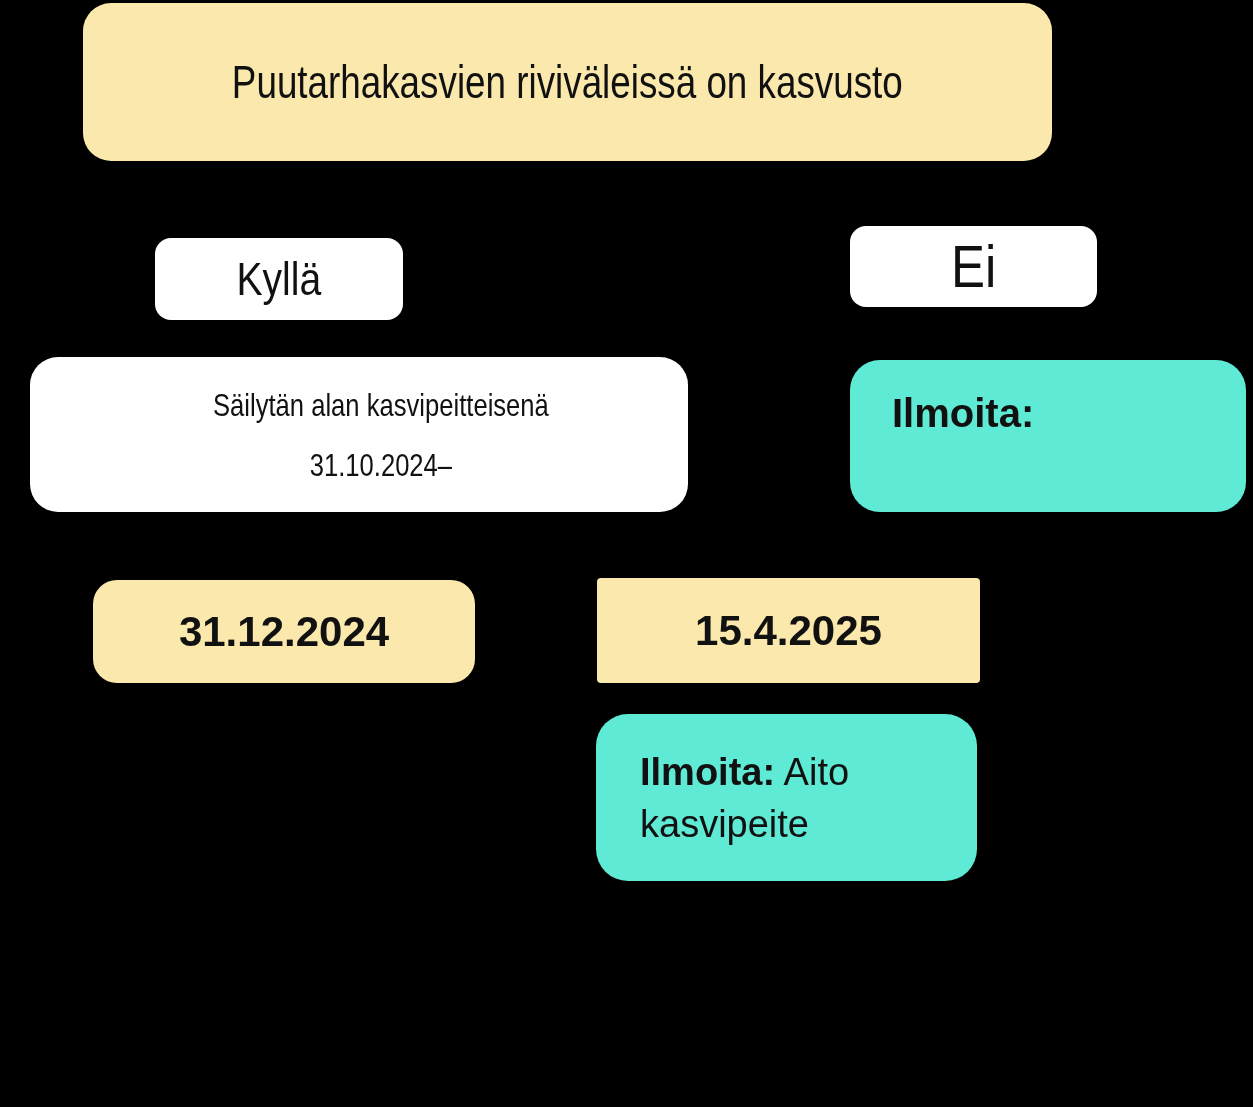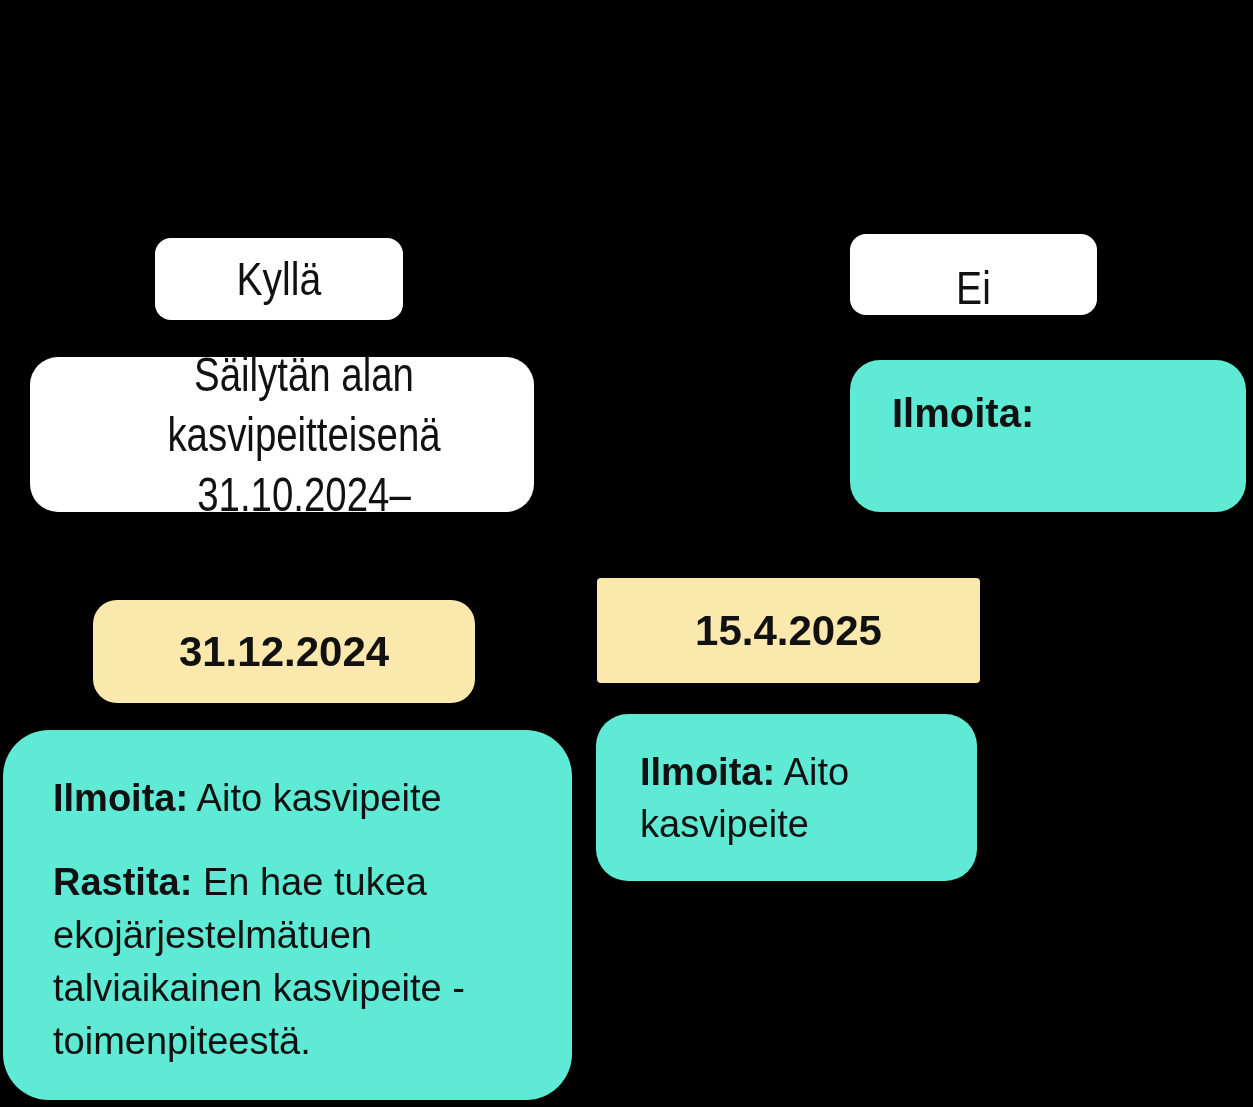--- a/index.html
+++ b/index.html
@@ -50,47 +50,46 @@
   }
 
   
   #yes-node {
     left: 155px; top: 238px; width: 248px; height: 82px;
     border-radius: 16px;
     font-size: 46px;
     justify-content: center;
   }
   #no-node {
-    left: 850px; top: 234px; width: 247px; height: 81px;
+    left: 850px; top: 226px; width: 247px; height: 81px;
     border-radius: 16px;
-    font-size: 46px;
-    align-items: flex-end;
+    font-size: 60px;
   }
 
   
   #keep-covered-node {
-    left: 30px; top: 357px; width: 504px; height: 155px;
+    left: 30px; top: 357px; width: 658px; height: 155px;
     border-radius: 28px;
-    font-size: 48px;
+    font-size: 32px;
     line-height: 60px;
     padding-left: 44px;
   }
 
   
   #report-bare-node {
     left: 850px; top: 360px; width: 396px; height: 152px;
     border-radius: 30px;
     padding: 26px 30px 0 42px;
     font-size: 40px;
     line-height: 55px;
   }
 
   
   #deadline-dec-node {
-    left: 93px; top: 600px; width: 382px; height: 103px;
+    left: 93px; top: 580px; width: 382px; height: 103px;
     border-radius: 24px;
     font-size: 42px;
     font-weight: bold;
   }
   #deadline-apr-node {
     left: 597px; top: 578px; width: 383px; height: 105px;
     border-radius: 4px;
     font-size: 42px;
     font-weight: bold;
   }
@@ -116,20 +115,23 @@
   }
   #note-apr-node p { margin: 0; }
 
   b { font-weight: bold; }
 </style>
 </head>
 <body>
 
 <div id="canvas">
 
+  <div id="title-node" class="node yellow center">
+    <div class="condensed">Puutarhakasvien riviväleissä on kasvusto</div>
+  </div>
 
   <div id="yes-node" class="node white center">
     <div class="condensed-85">Kyllä</div>
   </div>
 
   <div id="no-node" class="node white center">
     <div class="condensed-85">Ei</div>
   </div>
 
   <div id="keep-covered-node" class="node white center">
@@ -142,26 +144,19 @@
   </div>
 
   <div id="deadline-dec-node" class="node yellow center">
     <div>31.12.2024</div>
   </div>
 
   <div id="deadline-apr-node" class="node yellow center">
     <div>15.4.2025</div>
   </div>
 
-  <div id="note-dec-node" class="node green">
-    <p><b>Ilmoita:</b> <span>Aito kasvipeite</span></p>
-    <p><b>Rastita:</b> <span class="multiline">En hae tukea
-ekojärjestelmätuen
-talviaikainen kasvipeite -
-toimenpiteestä.</span></p>
-  </div>
 
   <div id="note-apr-node" class="node green">
     <p><b>Ilmoita:</b> <span class="multiline">Aito
 kasvipeite</span></p>
   </div>
 
 </div>
 
 </body></html>

